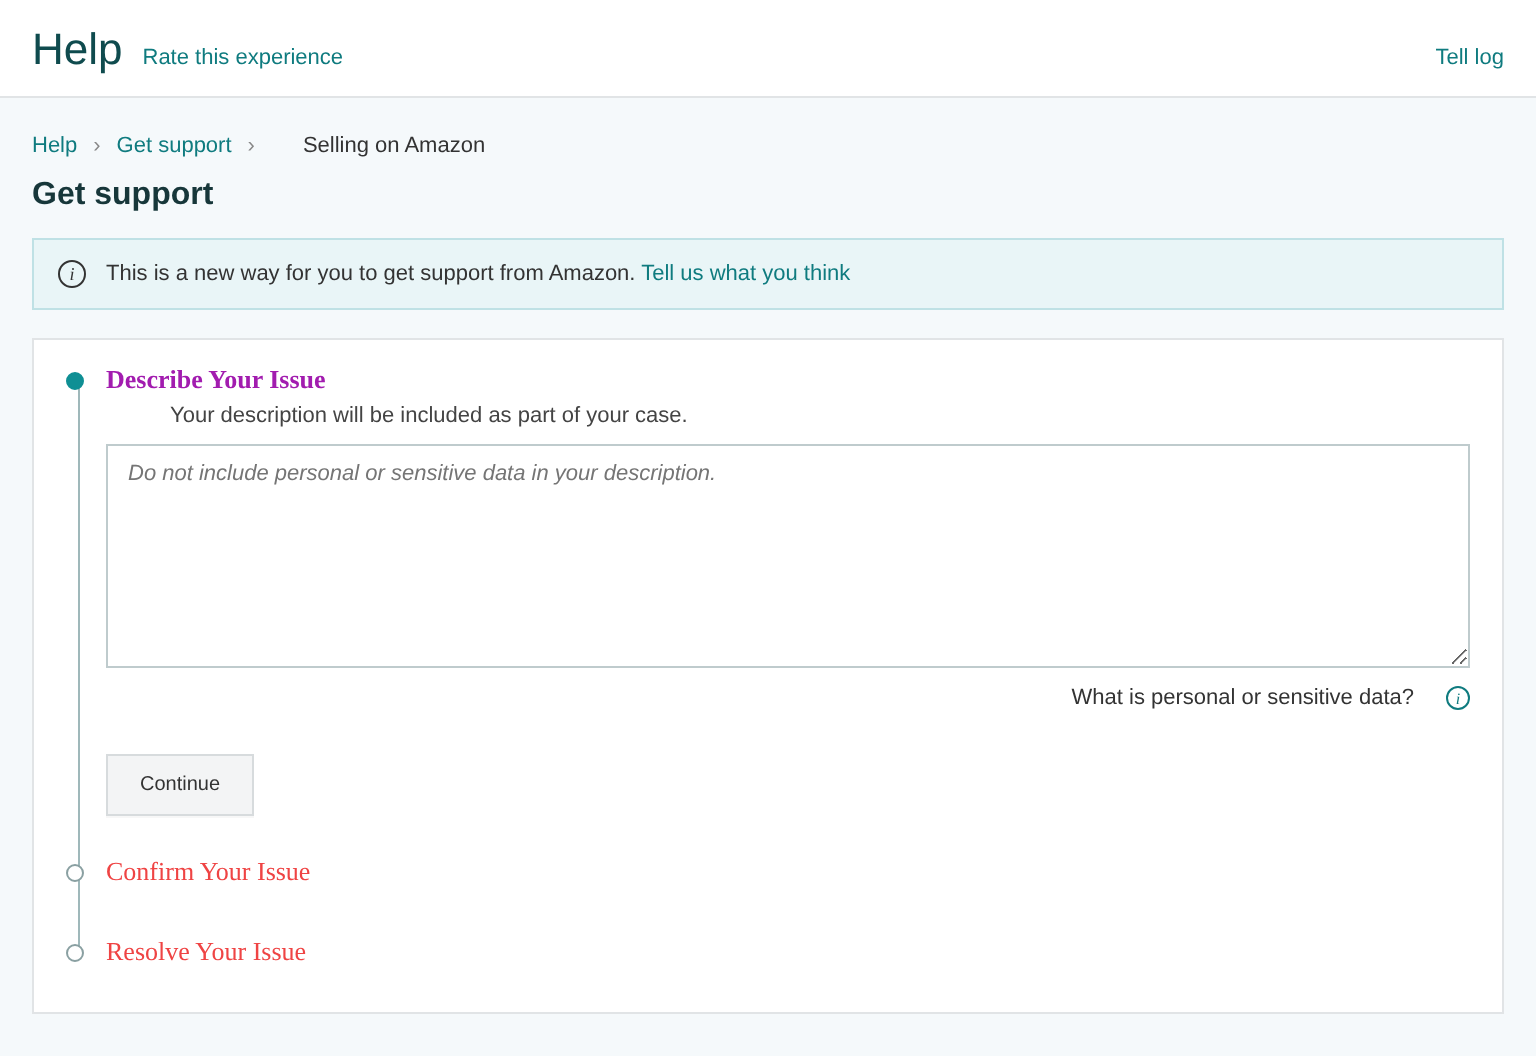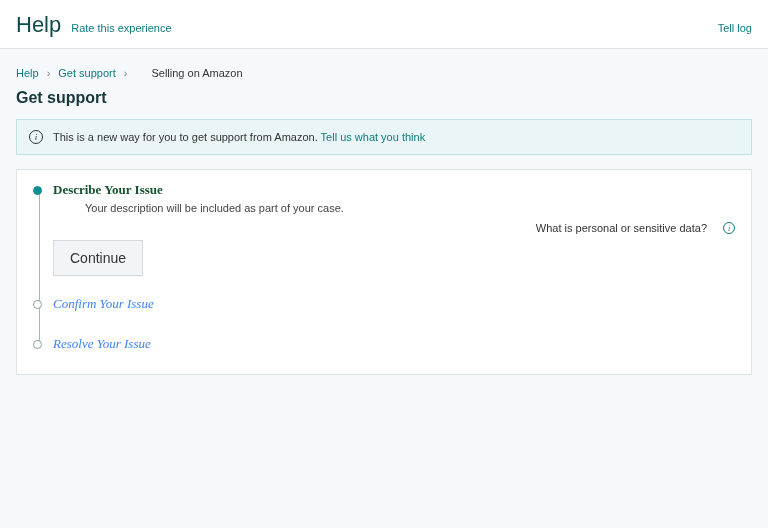--- a/index.html
+++ b/index.html
@@ -94,25 +94,25 @@
     width: 9px; height: 9px;
     border: 1.5px solid #0f8f94;
     border-radius: 50%;
     background: #fff;
   }
   .step.inactive .dot { border-color: #8aa0a2; }
   .step.filled .dot { background: #0f8f94; }
   .step-title {
     font-size: 13px;
     font-weight: 700;
-    color: #14532d;
+    color: #a21caf;
     margin-bottom: 4px;
     font-family: Georgia, 'Times New Roman', serif;
   }
-  .step.inactive .step-title { color: #3b82f6; font-weight: 400; font-style: italic; }
+  .step.inactive .step-title { color: #ef4444; font-weight: 400; }
   .step-sub {
     font-size: 11px;
     color: #444;
     margin-bottom: 8px;
     margin-left: 32px;
   }
   textarea.describe {
     width: 100%;
     height: 112px;
     border: 1px solid #bfcbcd;
@@ -135,25 +135,25 @@
   }
   .info-icon-sm {
     width: 12px; height: 12px;
     border: 1.2px solid #0f7b7f;
     border-radius: 50%;
     display: inline-flex; align-items: center; justify-content: center;
     font-size: 8px; font-style: italic; font-family: Georgia, serif;
     color: #0f7b7f;
   }
   .continue-btn {
-    margin-top: 2px;
+    margin-top: 18px;
     background: #f3f4f5;
     border: 1px solid #d7dbdd;
     padding: 9px 16px;
-    font-size: 14px;
+    font-size: 10px;
     color: #333;
     cursor: pointer;
     box-shadow: 0 1px 0 rgba(0,0,0,0.03);
   }
   .step-gap { height: 20px; }
   .browse-row {
     margin-top: 10px;
     padding-top: 10px;
     border-top: 1px solid #e1e4e6;
   }
@@ -198,20 +198,21 @@
   </div>
 
   <div class="card">
     <div class="stepper">
       <div class="vline"></div>
 
       <div class="step filled">
         <span class="dot"></span>
         <div class="step-title">Describe Your Issue</div>
         <div class="step-sub">Your description will be included as part of your case.</div>
+        <textarea class="describe" placeholder="Do not include personal or sensitive data in your description." style=""></textarea>
         <div class="help-row">
           <span>What is personal or sensitive data?</span>
           <span class="info-icon-sm">i</span>
         </div>
         <button class="continue-btn">Continue</button>
       </div>
 
       <div class="step-gap"></div>
 
       <div class="step inactive">

